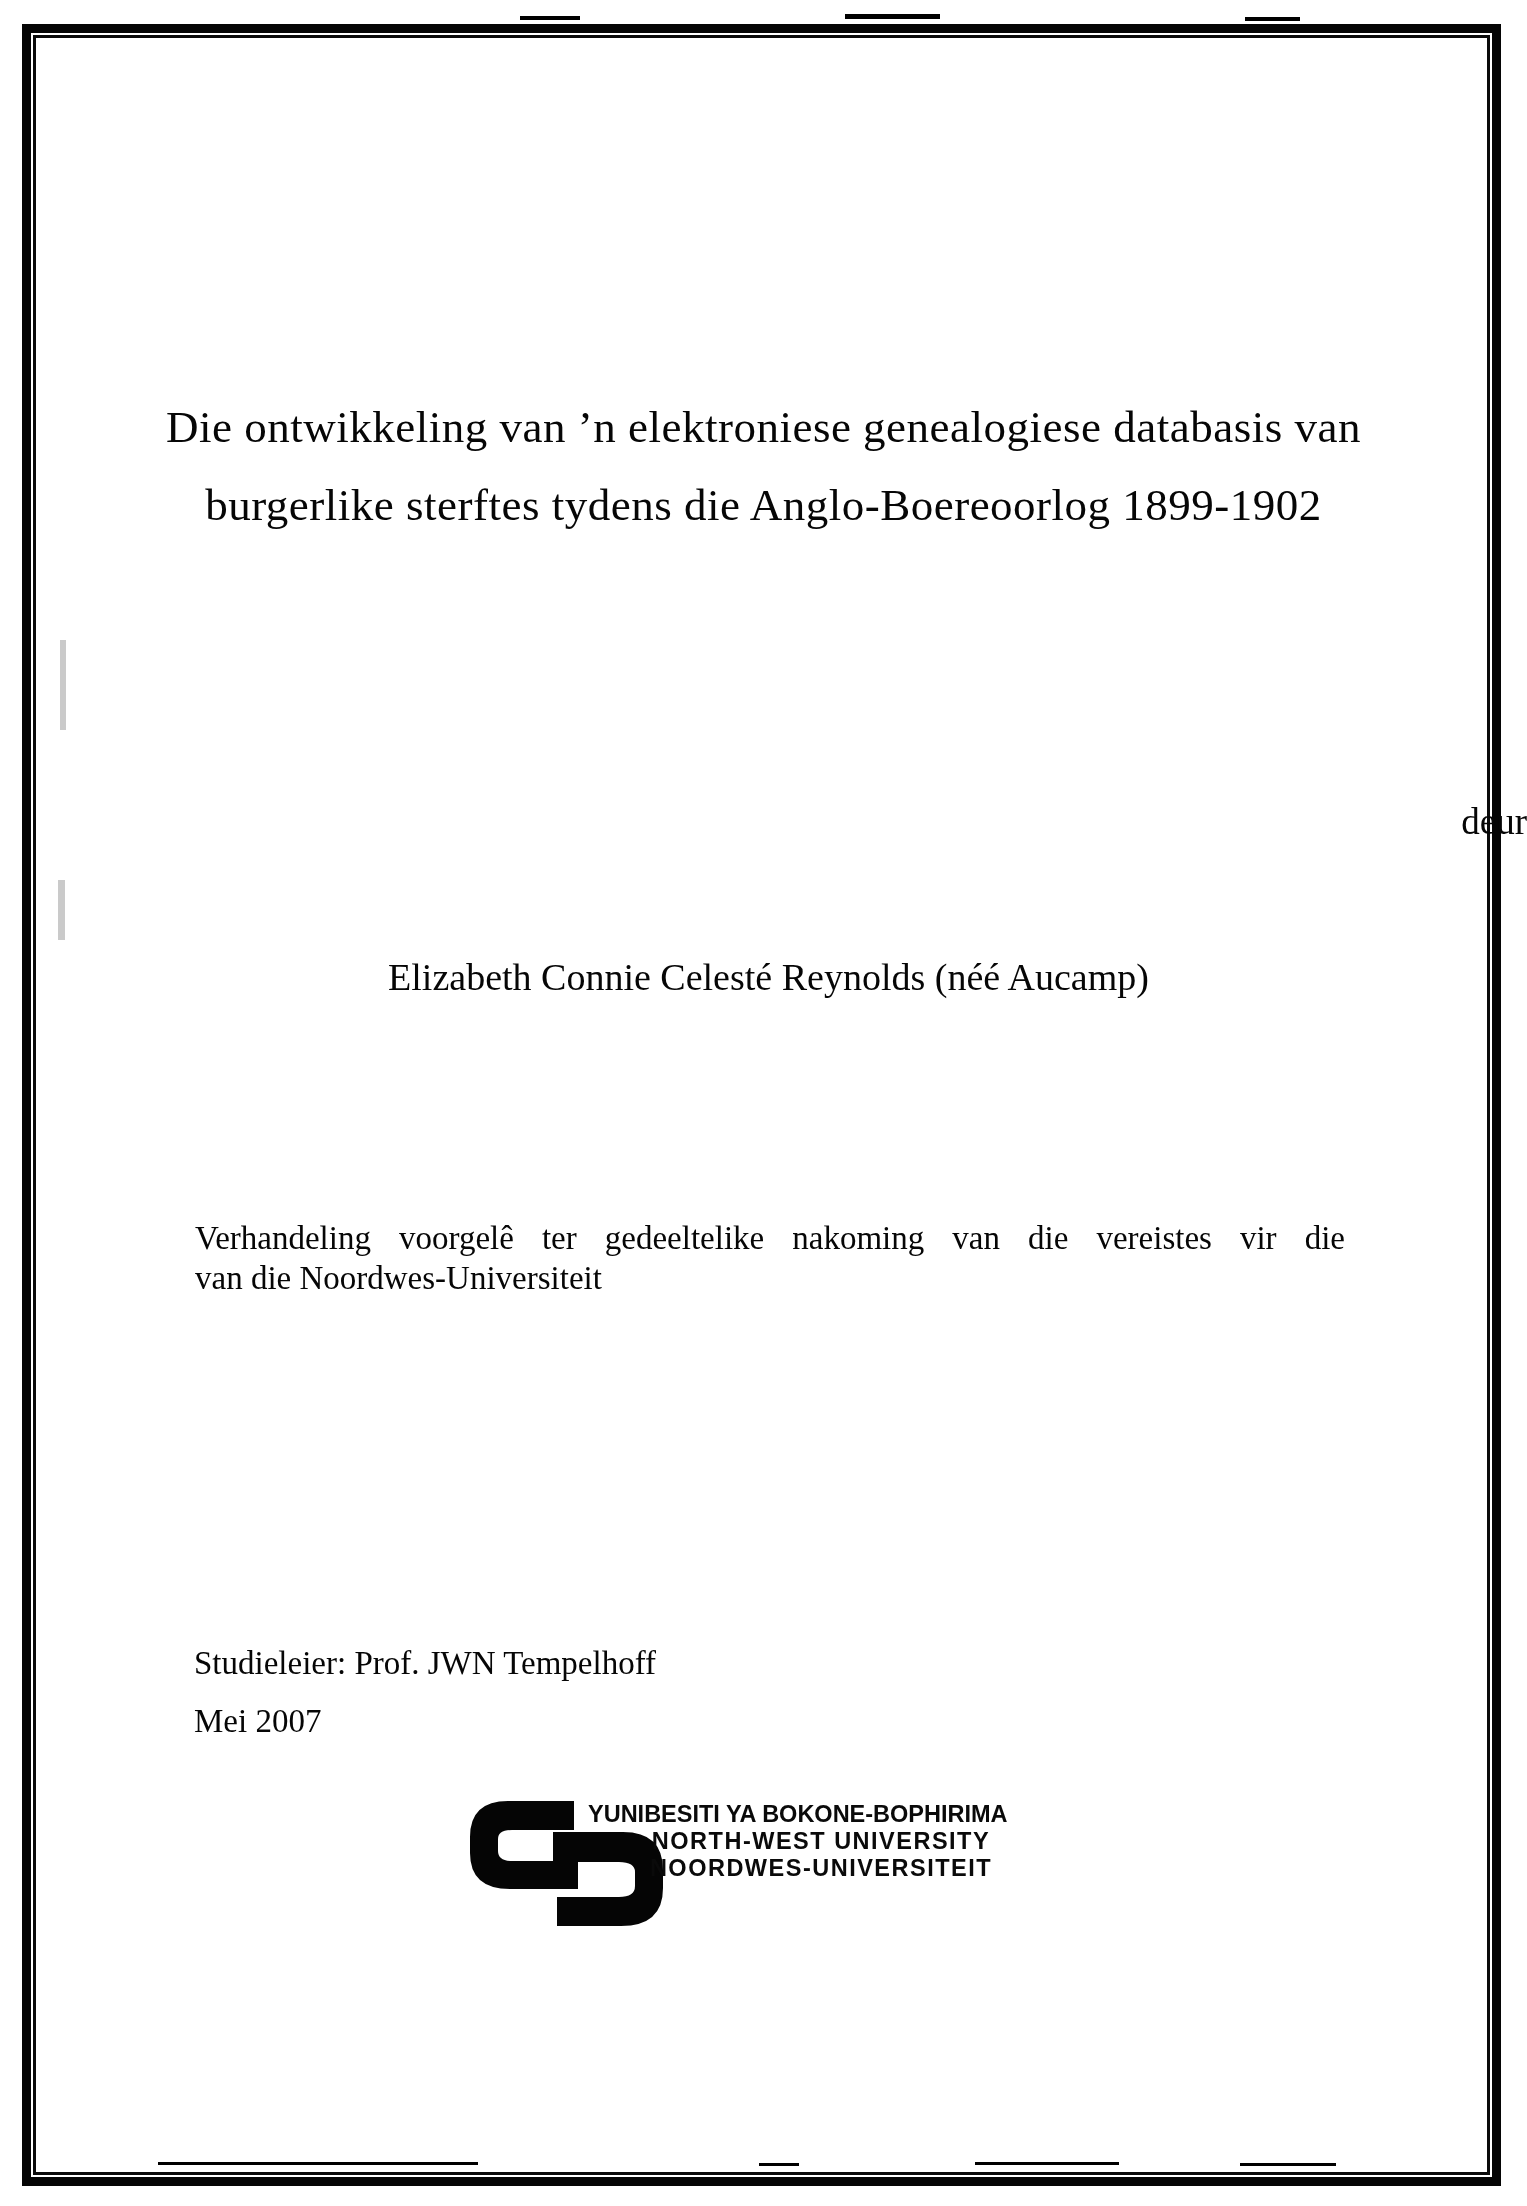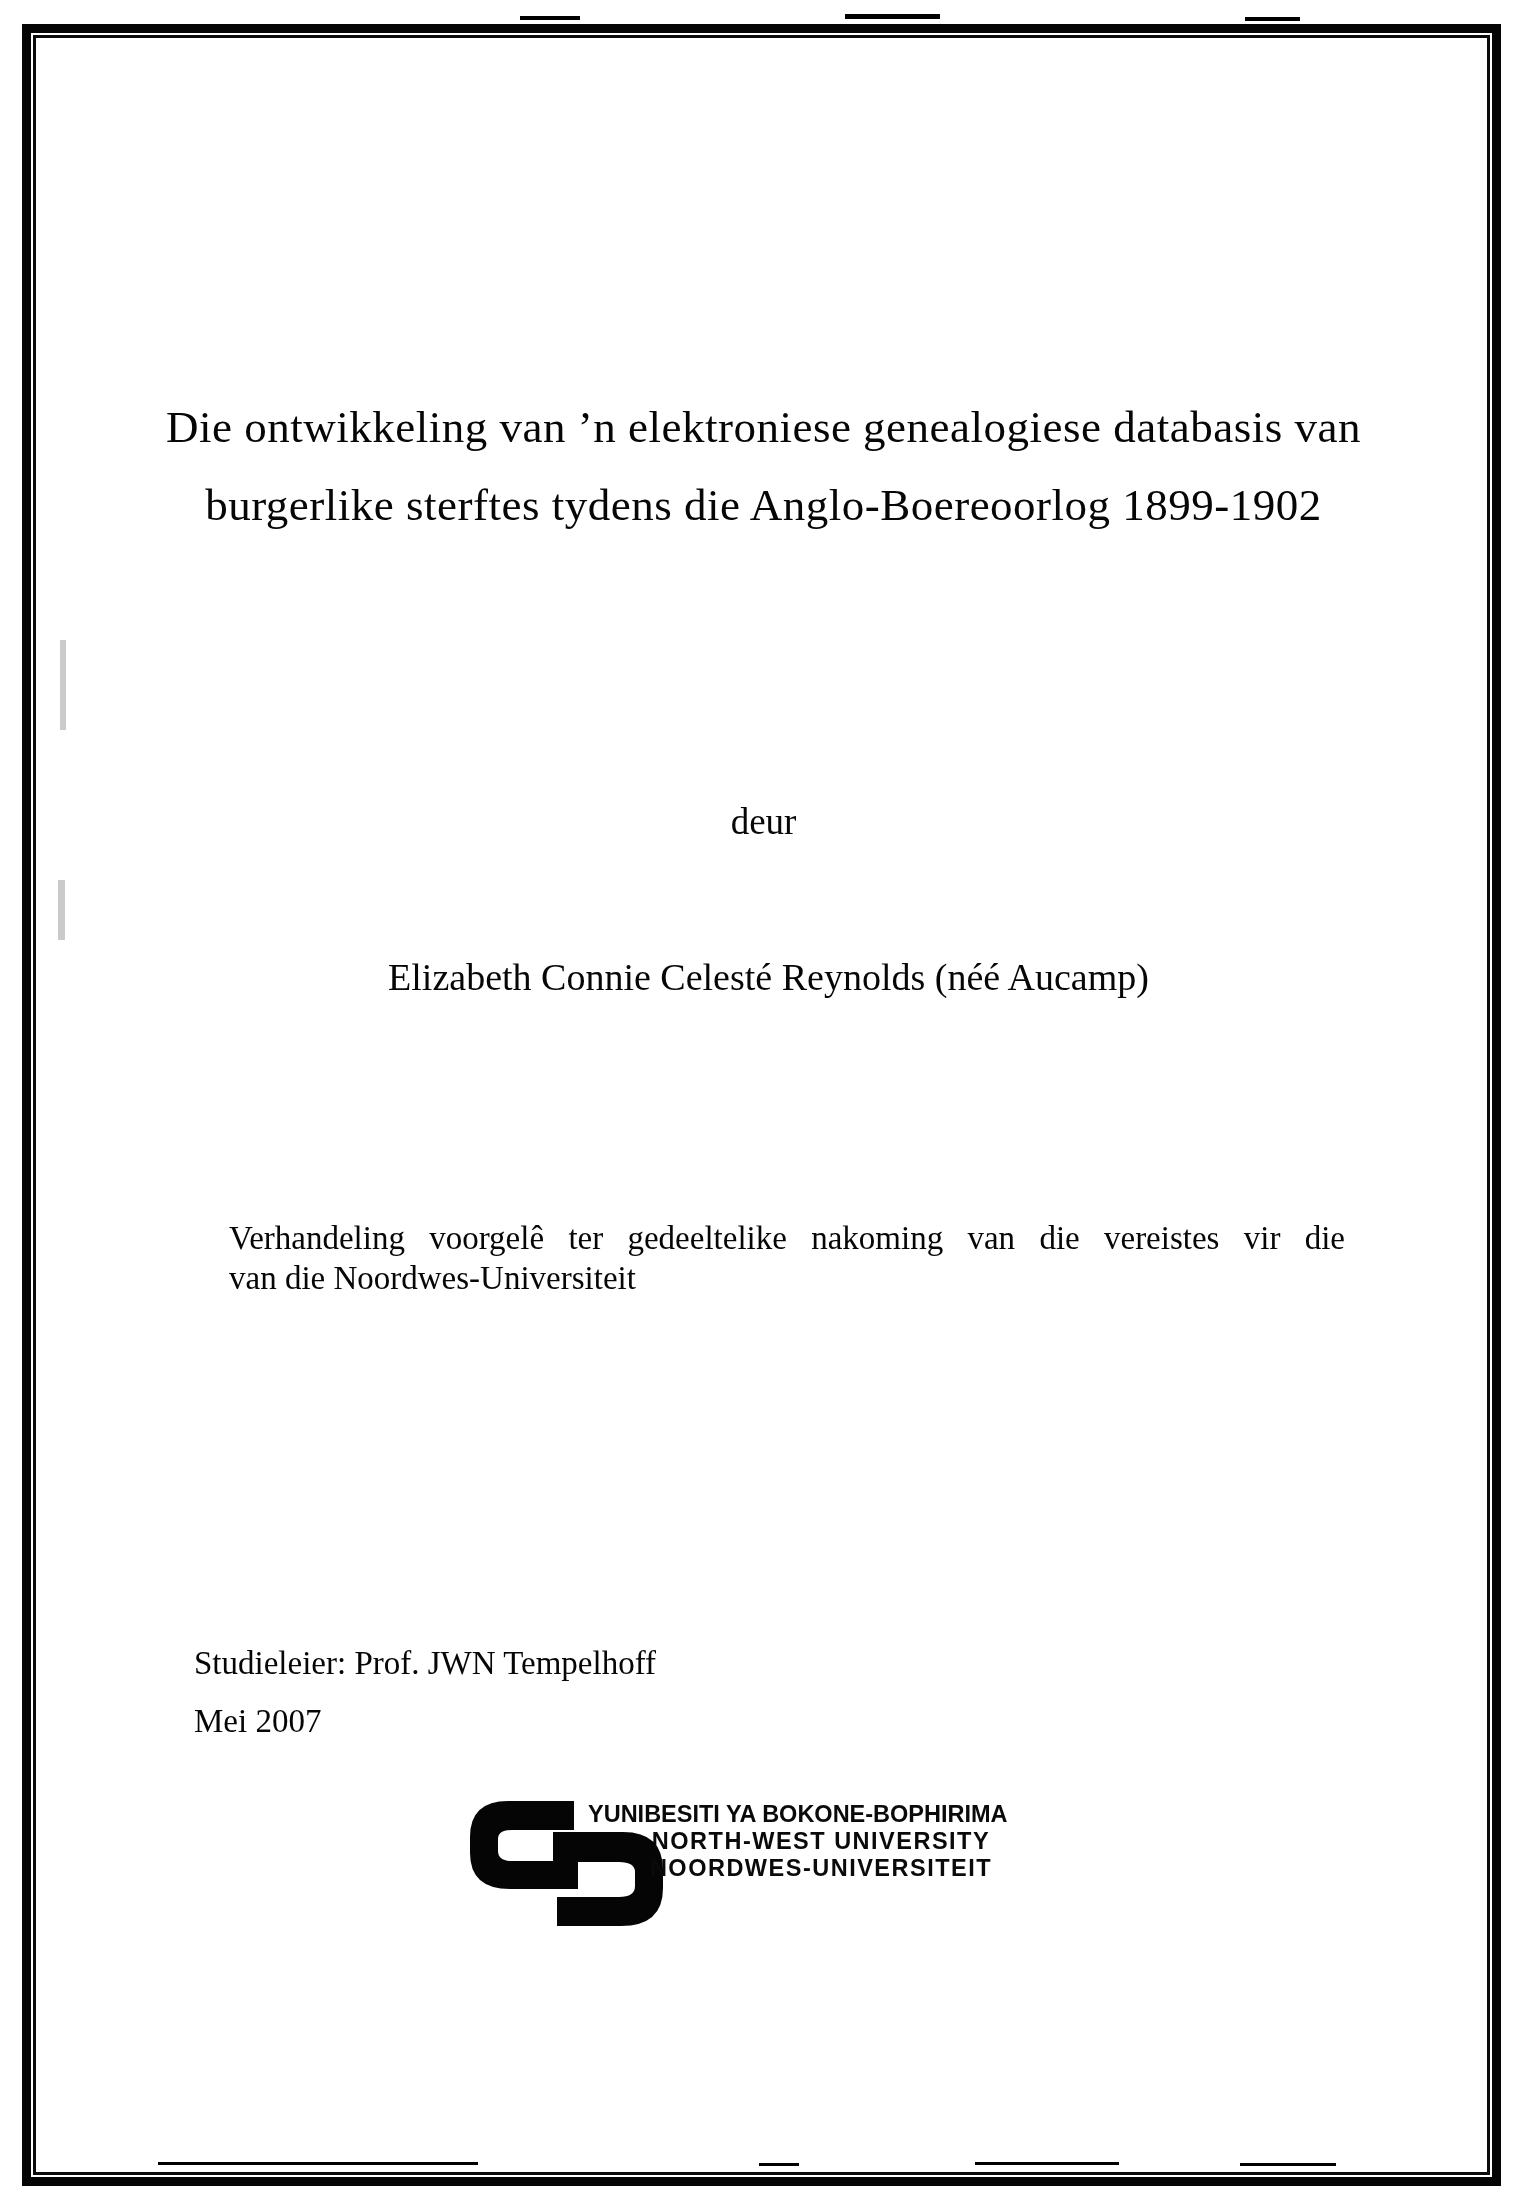--- a/index.html
+++ b/index.html
@@ -26,34 +26,34 @@
   .artifact.light{background:#8a8a8a;opacity:.45;}
   
   .title{
     position:absolute;top:388px;left:92px;right:92px;
     text-align:center;font-size:45px;line-height:78px;
     letter-spacing:0.5px;white-space:nowrap;
   }
   
   .byline{
     position:absolute;top:800px;left:0;right:0;
-    text-align:center;font-size:37px;line-height:44px;
+    text-align:right;font-size:37px;line-height:44px;
   }
   
   .author{
     position:absolute;top:952px;left:0;right:0;
     text-align:center;font-size:38px;line-height:50px;
     padding-left:10px;white-space:nowrap;
   }
   
   .statement{
     position:absolute;top:1218px;left:195px;width:1150px;
     font-size:33px;line-height:40px;
   }
-  .st-line{white-space:nowrap;margin-left:34px;}
+  .st-line{white-space:nowrap;}
   .st-line.justify{
     white-space:normal;
     text-align:justify;
     text-align-last:justify;
   }
   .it{font-style:italic;}
   
   .supervisor-block{
     position:absolute;top:1634px;left:194px;
     font-size:33px;line-height:58px;white-space:nowrap;

